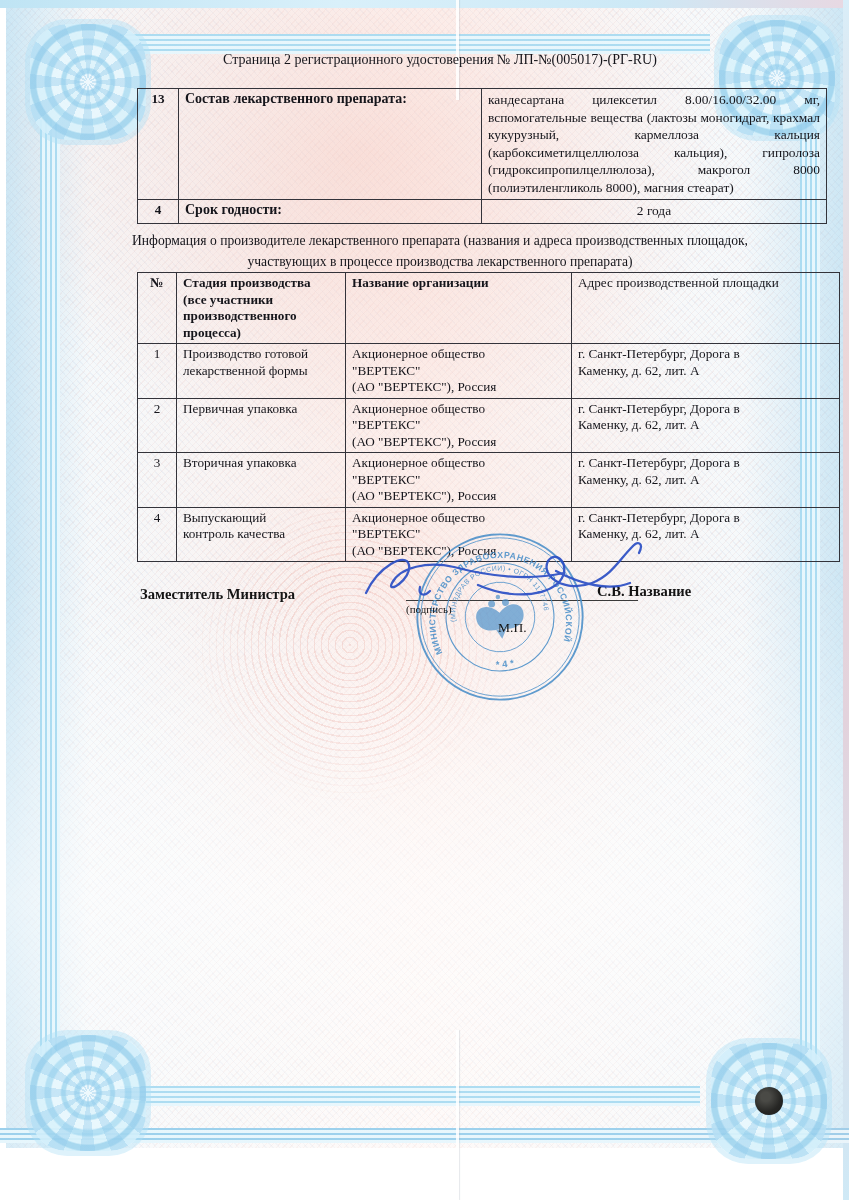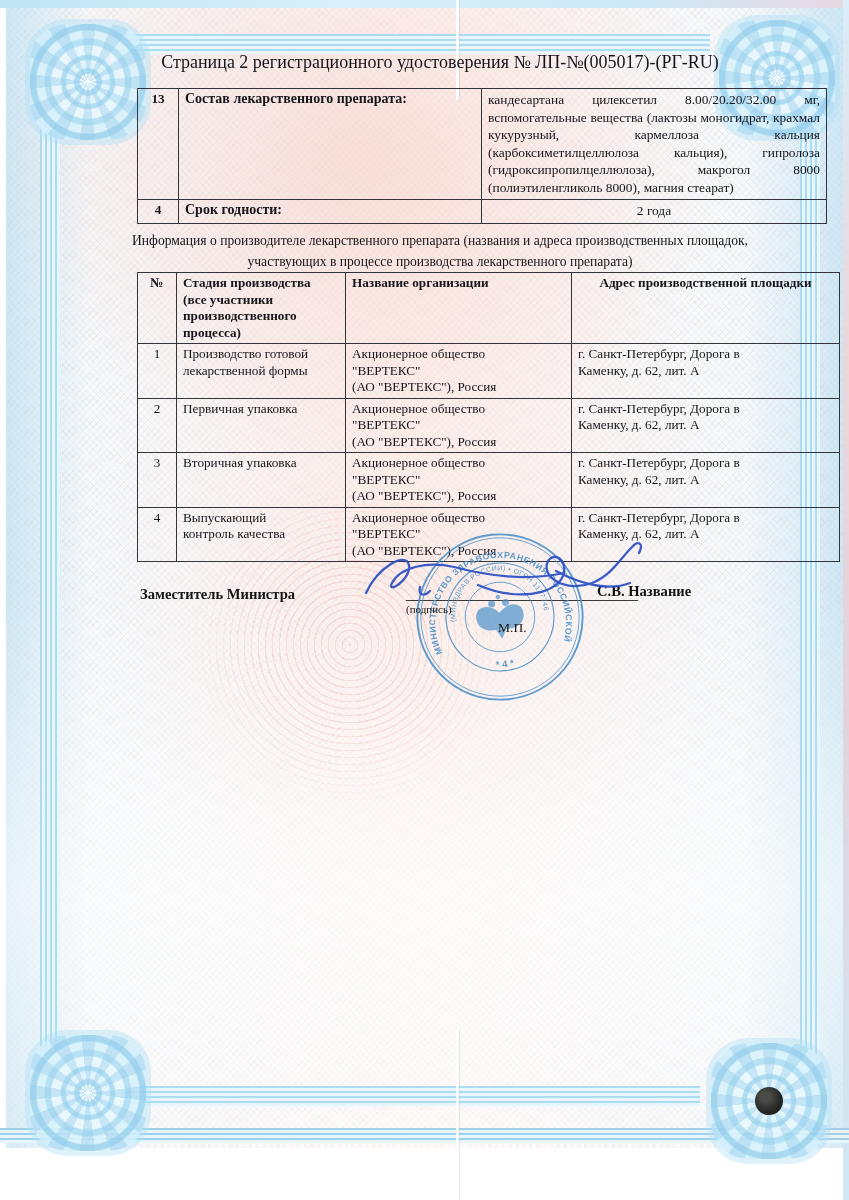--- a/index.html
+++ b/index.html
@@ -45,42 +45,42 @@
   .rosette.br{left:711px;top:1043px;}
   .seal-dot{position:absolute;left:755px;top:1087px;width:28px;height:28px;border-radius:50%;
     background:radial-gradient(circle at 38% 35%, #4a4a46 0 18%, #262624 60%, #1c1c1a 100%);}
   .fold{position:absolute;left:456px;width:3px;background:rgba(255,255,255,0.85);
     box-shadow:1px 0 1px rgba(150,165,175,0.25);}
   .fold.top{top:0;height:100px;}
   .fold.bottom{top:1030px;height:170px;}
 
   
   .doc-header{position:absolute;left:60px;top:52px;width:760px;text-align:center;
-    font-size:18px;color:#15151b;}
+    font-size:14px;color:#15151b;}
 
   table.cert{position:absolute;border-collapse:collapse;table-layout:fixed;
     font-size:13.2px;line-height:16.5px;color:#15151b;}
   table.cert td{border:1.4px solid #33333a;vertical-align:top;padding:2px 6px;
     background:rgba(255,255,255,0.0);}
   .t1{left:137px;top:88px;width:650px;}
   .t1 .c-num{width:28px;text-align:center;font-weight:bold;}
   .t1 .c-label{width:290px;font-weight:bold;font-size:14px;}
   .t1 .c-value{width:332px;text-align:justify;line-height:17.6px;font-size:13.4px;}
   .t1 .row13 td{height:106px;}
   .t1 .row14 td{height:19px;}
   .t1 .v-center{text-align:center;}
 
   .note{position:absolute;left:120px;top:230px;width:640px;text-align:center;
     font-size:13.6px;line-height:21px;white-space:pre-line;color:#15151b;}
 
   .t2{left:137px;top:272px;width:650px;}
   .t2 .h-num{width:26px;text-align:center;font-weight:bold;}
   .t2 .h-stage{width:156px;font-weight:bold;}
   .t2 .h-org{width:213px;font-weight:bold;}
-  .t2 .h-addr{width:255px;font-weight:bold;text-align:center;}
+  .t2 .h-addr{width:255px;font-weight:normal;}
   .t2 .pre{white-space:pre-line;}
   .t2 .hrow td{height:62px;}
   .t2 .rnum{text-align:center;}
 
   .sig-title{position:absolute;left:140px;top:586px;font-size:14.6px;font-weight:bold;}
   .sig-name{position:absolute;left:597px;top:583px;font-size:14.6px;font-weight:bold;}
   .sig-line{position:absolute;left:406px;top:600px;width:232px;height:0;border-top:1.4px solid #3a3a3a;z-index:2;}
   .sig-caption{position:absolute;left:406px;top:603px;width:165px;font-size:11px;z-index:5;}
   .sig-mp{position:absolute;left:450px;top:620px;font-size:13.5px;z-index:5;margin-left:48px;}
 
@@ -113,21 +113,21 @@
   <div class="fold top"></div>
   <div class="fold bottom"></div>
 
   <div class="doc-header">Страница 2 регистрационного удостоверения № ЛП-№(005017)-(РГ-RU)</div>
 
   <table class="cert t1">
     <tbody>
         <tr class="row13">
       <td class="c-num">13</td>
       <td class="c-label">Состав лекарственного препарата:</td>
-      <td class="c-value">кандесартана цилексетил 8.00/20.20/32.00 мг, вспомогательные вещества (лактозы моногидрат, крахмал кукурузный, кармеллоза кальция (карбоксиметилцеллюлоза кальция), гипролоза (гидроксипропилцеллюлоза), макрогол 8000 (полиэтиленгликоль 8000), магния стеарат)</td>
+      <td class="c-value">кандесартана цилексетил 8.00/16.00/32.00 мг, вспомогательные вещества (лактозы моногидрат, крахмал кукурузный, кармеллоза кальция (карбоксиметилцеллюлоза кальция), гипролоза (гидроксипропилцеллюлоза), макрогол 8000 (полиэтиленгликоль 8000), магния стеарат)</td>
     </tr>
     <tr class="row14">
       <td class="c-num">4</td>
       <td class="c-label">Срок годности:</td>
       <td class="c-value v-center">2 года</td>
     </tr>
   </tbody>
     </table>
 
   <div class="note">Информация о производителе лекарственного препарата (названия и адреса производственных площадок,

